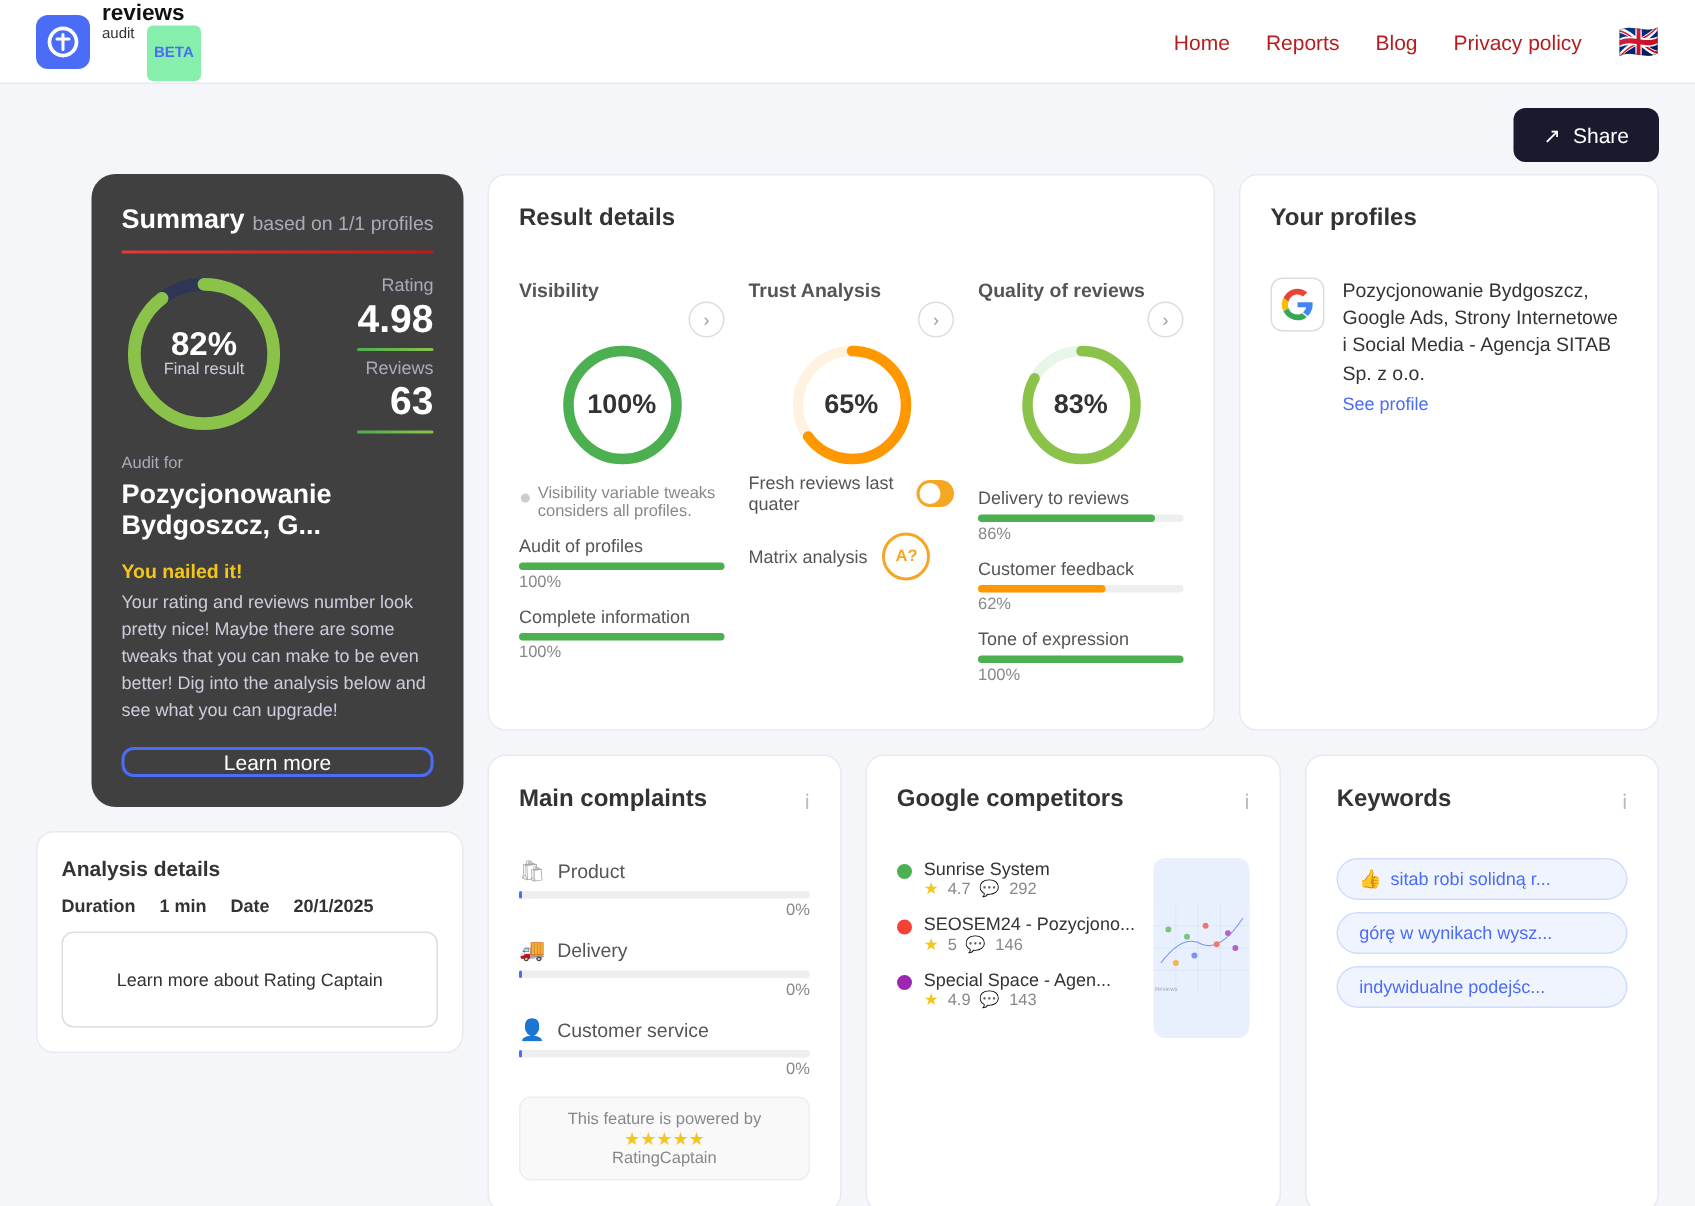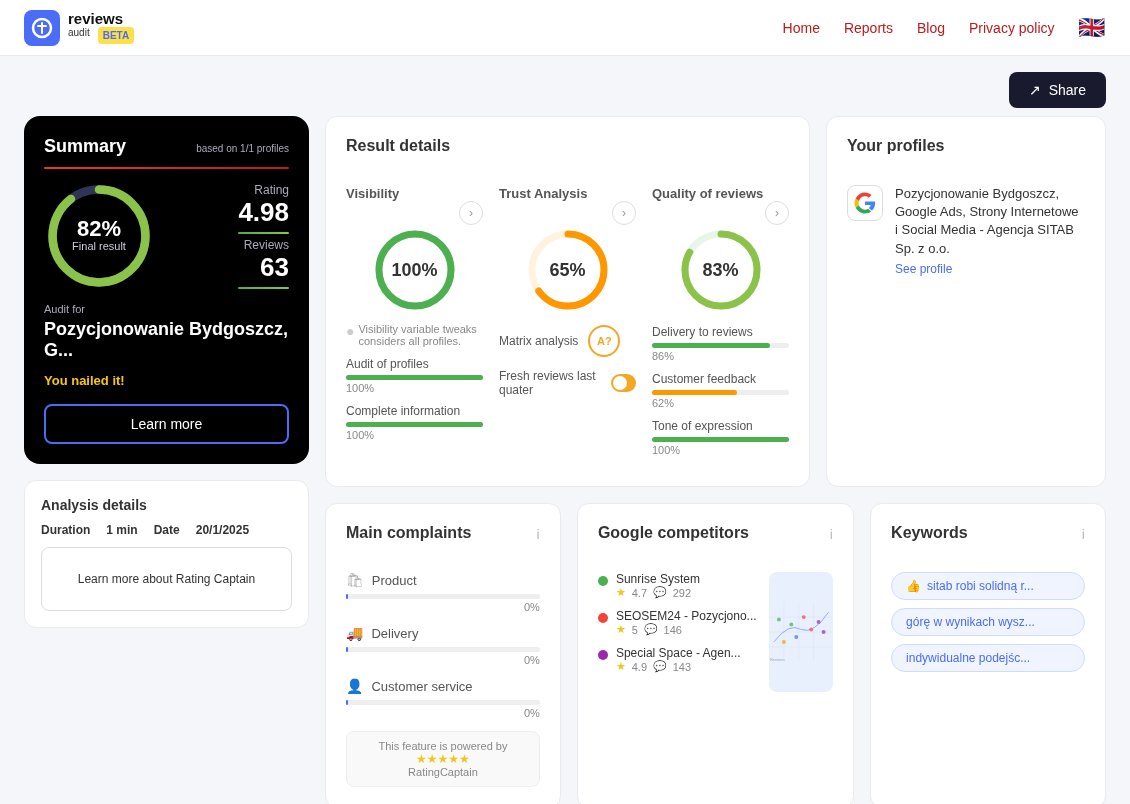--- a/index.html
+++ b/index.html
@@ -5,54 +5,54 @@
     * { box-sizing: border-box; margin: 0; padding: 0; }
     body { font-family: -apple-system, BlinkMacSystemFont, 'Segoe UI', sans-serif; background: #f4f6f9; color: #333; font-size: 14px; }
 
     
     nav { background: #fff; display: flex; align-items: center; justify-content: space-between; padding: 0 24px; height: 56px; border-bottom: 1px solid #e8eaf0; }
     .nav-logo { display: flex; align-items: center; gap: 8px; }
     .nav-logo-icon { width: 36px; height: 36px; background: #4a6cf7; border-radius: 8px; display: flex; align-items: center; justify-content: center; color: white; font-weight: bold; font-size: 18px; }
     .nav-logo-text { display: flex; flex-direction: column; line-height: 1.1; }
     .nav-logo-title { font-weight: 700; font-size: 15px; color: #111; }
     .nav-logo-subtitle { font-size: 10px; }
-    .beta-badge { background: #fde047; color: #4a6cf7; font-size: 10px; font-weight: 700; padding: 3px 5px; border-radius: 4px; margin-left: 4px; }
+    .beta-badge { background: #86efac; color: #4a6cf7; font-size: 10px; font-weight: 700; padding: 13px 5px; border-radius: 4px; margin-left: 4px; }
     .nav-links { display: flex; align-items: center; gap: 24px; }
     .nav-link { color: #b91c1c; text-decoration: none; font-size: 14px; cursor: pointer; }
     .flag-icon { font-size: 22px; cursor: pointer; }
 
     
     .topbar { display: flex; justify-content: flex-end; padding: 16px 24px 8px; }
     .share-btn { background: #1a1a2e; color: white; border: none; padding: 10px 20px; border-radius: 8px; cursor: pointer; display: flex; align-items: center; gap: 8px; font-size: 14px; font-weight: 500; }
 
     
     .main { display: grid; grid-template-columns: 285px 1fr; gap: 16px; padding: 0 24px 24px; }
     .left-col { display: flex; flex-direction: column; gap: 16px; }
 
     
-    .summary-card { background: #000000; border-radius: 16px; color: white; padding: 20px; }
+    .summary-card { background: #404040; border-radius: 16px; color: white; padding: 20px; margin-left: 37px; }
     .summary-title { font-size: 18px; font-weight: 700; margin-bottom: 4px; }
-    .summary-based { font-size: 10px; color: #aab; text-align: right; }
+    .summary-based { font-size: 13px; color: #aab; text-align: right; }
     .summary-top { display: flex; justify-content: space-between; align-items: center; margin: 8px 0; }
     .donut-container { position: relative; width: 110px; height: 110px; }
     .donut-container svg { width: 110px; height: 110px; transform: rotate(-90deg); }
     .donut-text { position: absolute; top: 50%; left: 50%; transform: translate(-50%,-50%); text-align: center; }
     .donut-percent { font-size: 22px; font-weight: 800; line-height: 1; }
     .donut-label { font-size: 11px; color: #ccd; line-height: 1.2; }
     .summary-right { text-align: right; }
     .rating-label { font-size: 12px; color: #aab; }
     .rating-value { font-size: 26px; font-weight: 800; }
     .reviews-label { font-size: 12px; color: #aab; margin-top: 4px; }
     .reviews-value { font-size: 26px; font-weight: 800; }
     .mini-line { height: 2px; background: linear-gradient(to right, #4CAF50, #8BC34A); border-radius: 2px; margin: 4px 0; }
     .audit-for { font-size: 11px; color: #aab; margin-top: 12px; }
     .audit-name { font-size: 18px; font-weight: 700; margin-top: 4px; }
     .you-nailed { color: #f5c518; font-weight: 700; font-size: 13px; margin-top: 12px; }
     .you-nailed-text { font-size: 12px; color: #ccd; margin-top: 4px; line-height: 1.5; }
-    .learn-more-btn { width: 100%; margin-top: 16px; background: transparent; border: 2px solid #4a6cf7; color: white; padding: 10px; border-radius: 8px; cursor: pointer; font-size: 14px; font-weight: 500; }
+    .learn-more-btn { width: 100%; margin-top: 16px; background: transparent; border: 2px solid #4a6cf7; color: white; border-radius: 8px; cursor: pointer; font-size: 14px; font-weight: 500; }
 
     
     .analysis-card { background: #fff; border-radius: 12px; padding: 16px; border: 1px solid #e8eaf0; }
     .analysis-title { font-size: 14px; font-weight: 700; margin-bottom: 10px; }
     .analysis-row { display: flex; gap: 16px; font-size: 12px; color: #666; margin-bottom: 10px; }
     .analysis-row span { font-weight: 600; color: #333; }
     .rating-captain-btn { width: 100%; background: transparent; border: 1px solid #ddd; color: #333; padding: 24px; border-radius: 8px; cursor: pointer; font-size: 12px; }
 
     
     .right-col { display: flex; flex-direction: column; gap: 16px; }
@@ -184,20 +184,21 @@
           <div class="rating-value">4.98</div>
           <div class="mini-line"></div>
           <div class="reviews-label">Reviews</div>
           <div class="reviews-value">63</div>
           <div style="height:2px;background:linear-gradient(to right,#4CAF50,#8BC34A);border-radius:2px;margin-top:4px;"></div>
         </div>
       </div>
       <div class="audit-for">Audit for</div>
       <div class="audit-name">Pozycjonowanie Bydgoszcz, G...</div>
       <div class="you-nailed">You nailed it!</div>
+      <div class="you-nailed-text">Your rating and reviews number look pretty nice! Maybe there are some tweaks that you can make to be even better! Dig into the analysis below and see what you can upgrade!</div>
       <button class="learn-more-btn">Learn more</button>
     </div>
 
     <div class="analysis-card">
       <div class="analysis-title">Analysis details</div>
       <div class="analysis-row">
         <span>Duration</span>
         <span>1 min</span>
         <span>Date</span>
         <span>20/1/2025</span>
@@ -254,30 +255,30 @@
             </div>
             <div class="circle-metric">
               <div class="circle-container">
                 <svg viewBox="0 0 90 90">
                   <circle cx="45" cy="45" r="36" fill="none" stroke="#fff3e0" stroke-width="7"></circle>
                   <circle cx="45" cy="45" r="36" fill="none" stroke="#FF9800" stroke-width="7" stroke-dasharray="147 226" stroke-linecap="round"></circle>
                 </svg>
                 <div class="circle-text">65%</div>
               </div>
             </div>
+            <div class="special-metric">
+              <div class="special-metric-label">Fresh reviews last quater</div>
+              <div class="toggle-icon">
+                <div class="toggle-circle"></div>
+              </div>
+            </div>
             <div class="special-metric" style="margin-top:10px;">
               <div class="special-metric-label">Matrix analysis</div>
               <div class="class-badge">
                 <span>A?</span>
-              </div>
-            </div>
-            <div class="special-metric">
-              <div class="special-metric-label">Fresh reviews last quater</div>
-              <div class="toggle-icon">
-                <div class="toggle-circle"></div>
               </div>
             </div>
           </div>
 
           <div>
             <div style="display:flex;justify-content:space-between;align-items:center;">
               <div class="result-section-title">Quality of reviews</div>
               <div class="nav-arrow">›</div>
             </div>
             <div class="circle-metric">

